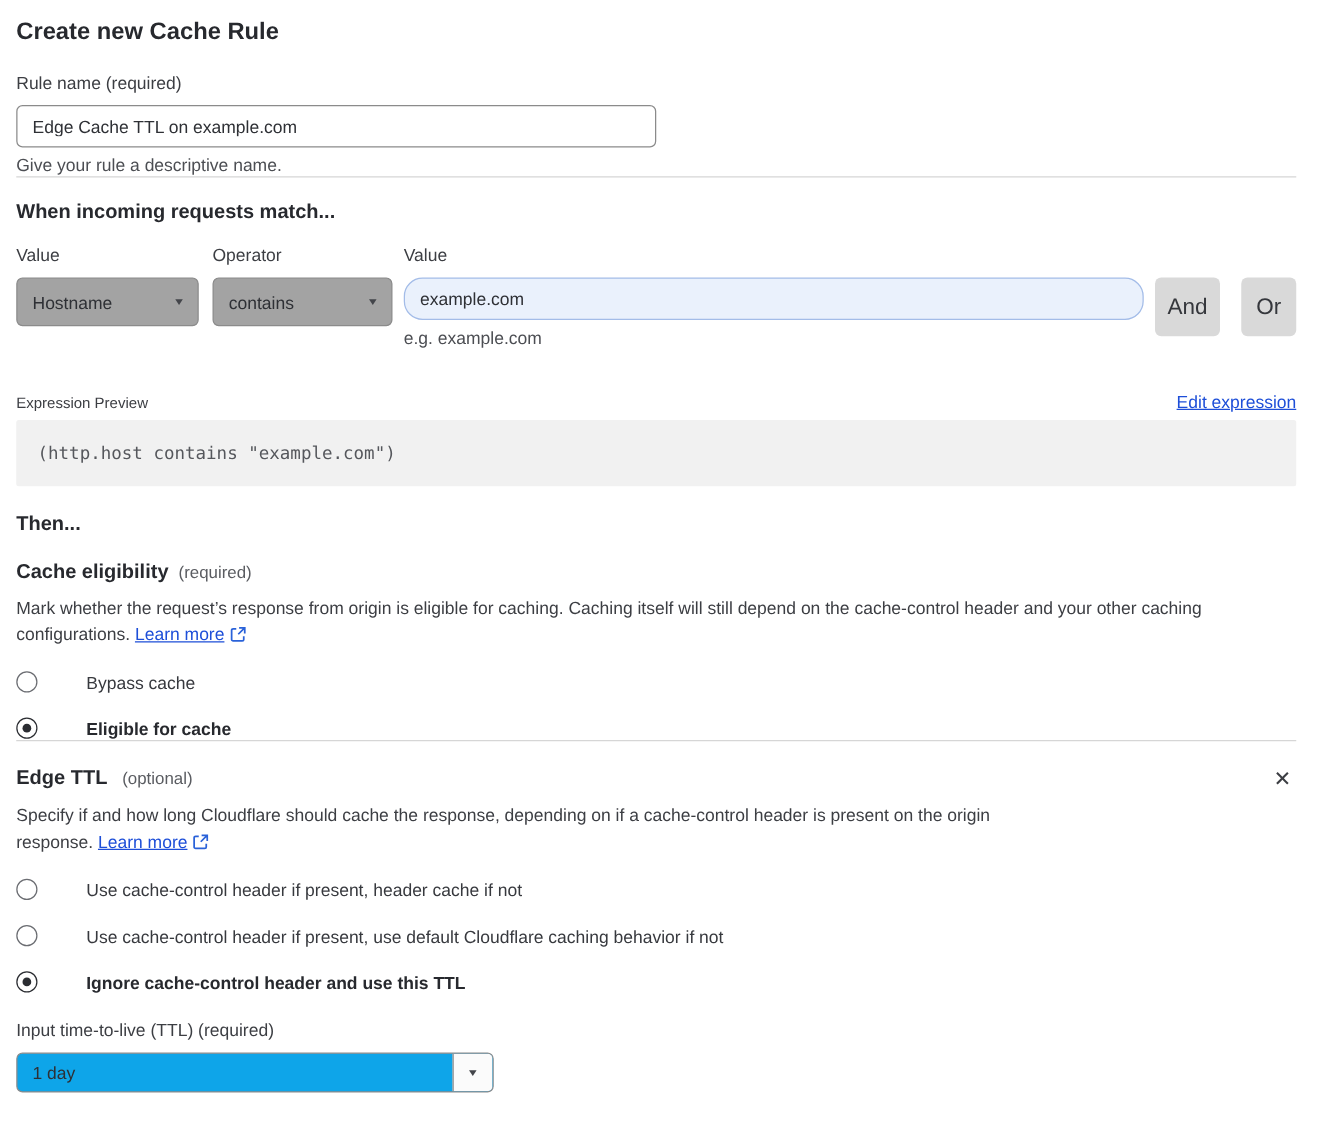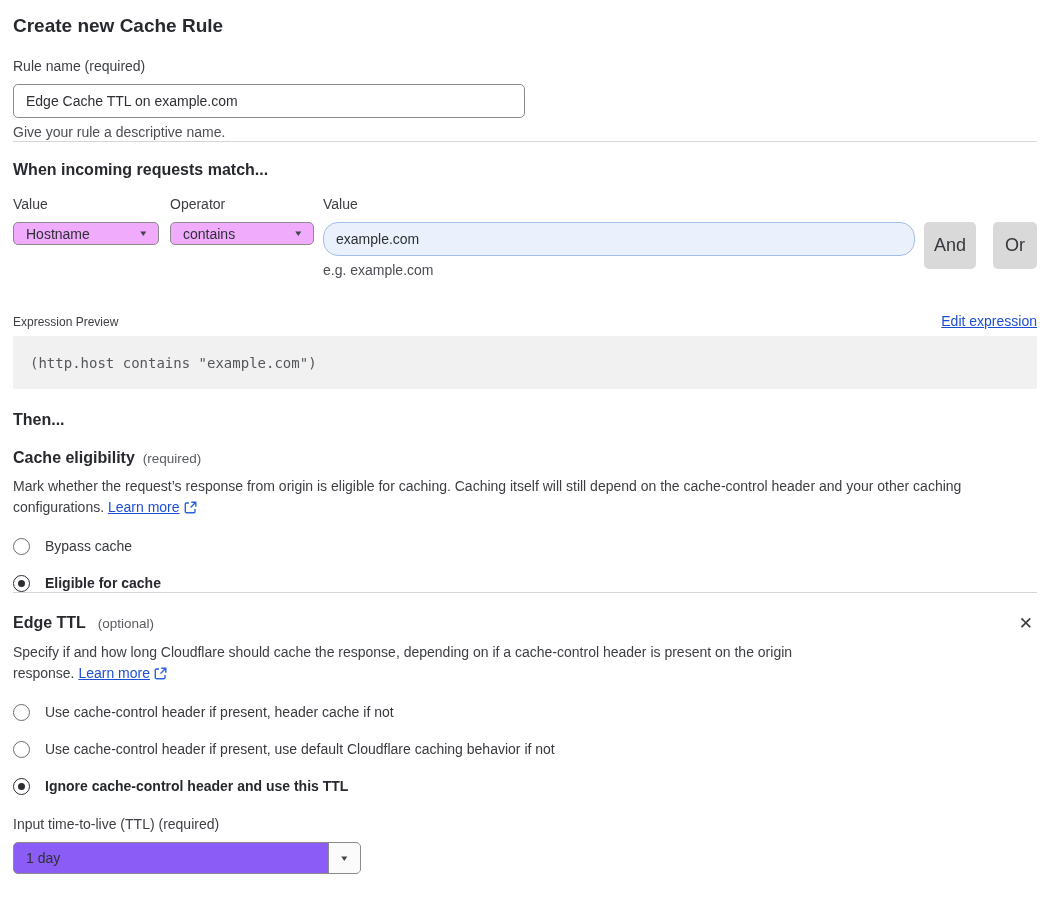--- a/index.html
+++ b/index.html
@@ -55,24 +55,24 @@
   .mt-20 { margin-top: 20px; }
   .mt-18 { margin-top: 18px; }
 
   
   .match-row { display: flex; align-items: flex-start; margin-top: 16px; }
   .col { display: flex; flex-direction: column; }
   .col-field { width: 146px; margin-right: 11px; }
   .col-operator { width: 144px; margin-right: 9px; }
   .col-value { flex: 1; margin-right: 9px; }
   .select-box {
-    height: 23px;
+    height: 39px;
     border: 1px solid #8b8b8b;
     border-radius: 5px;
-    background: #f0abfc;
+    background: #a3a3a3;
     display: flex;
     align-items: center;
     justify-content: space-between;
     padding: 0 12px;
     font-size: 14px;
     color: #2e3035;
     cursor: pointer;
   }
   .caret {
     font-size: 9px;
@@ -145,23 +145,24 @@
     font-size: 14px;
     line-height: 21px;
     color: #3c3e43;
   }
   .desc-narrow { max-width: 838px; }
   .ext-icon { display: inline-block; vertical-align: -2px; margin-left: 4px; }
 
   
   .radio-row {
     display: flex;
-    align-items: flex-end;
+    align-items: flex-start;
     margin-top: 19px;
     cursor: pointer;
+    gap: 24px;
   }
   .radio-row.first { margin-top: 17px; }
   .radio-circle {
     width: 17px;
     height: 17px;
     border-radius: 50%;
     border: 1.5px solid #6b6d72;
     background: #fff;
     margin-right: 15px;
     flex: none;
@@ -193,25 +194,25 @@
     cursor: pointer;
     line-height: 1;
     padding: 2px 4px;
     font-weight: 400;
   }
 
   
   .ttl-group { margin-top: 21px; }
   .ttl-select {
     margin-top: 0px;
-    width: 348px;
+    width: 382px;
     height: 32px;
     border: 1px solid #8b8b8b;
     border-radius: 5px;
-    background: #8b5cf6;
+    background: #0ea5e9;
     display: flex;
     align-items: stretch;
     overflow: hidden;
     cursor: pointer;
   }
   .ttl-select-value {
     flex: 1;
     display: flex;
     align-items: center;
     padding: 0 12px;

